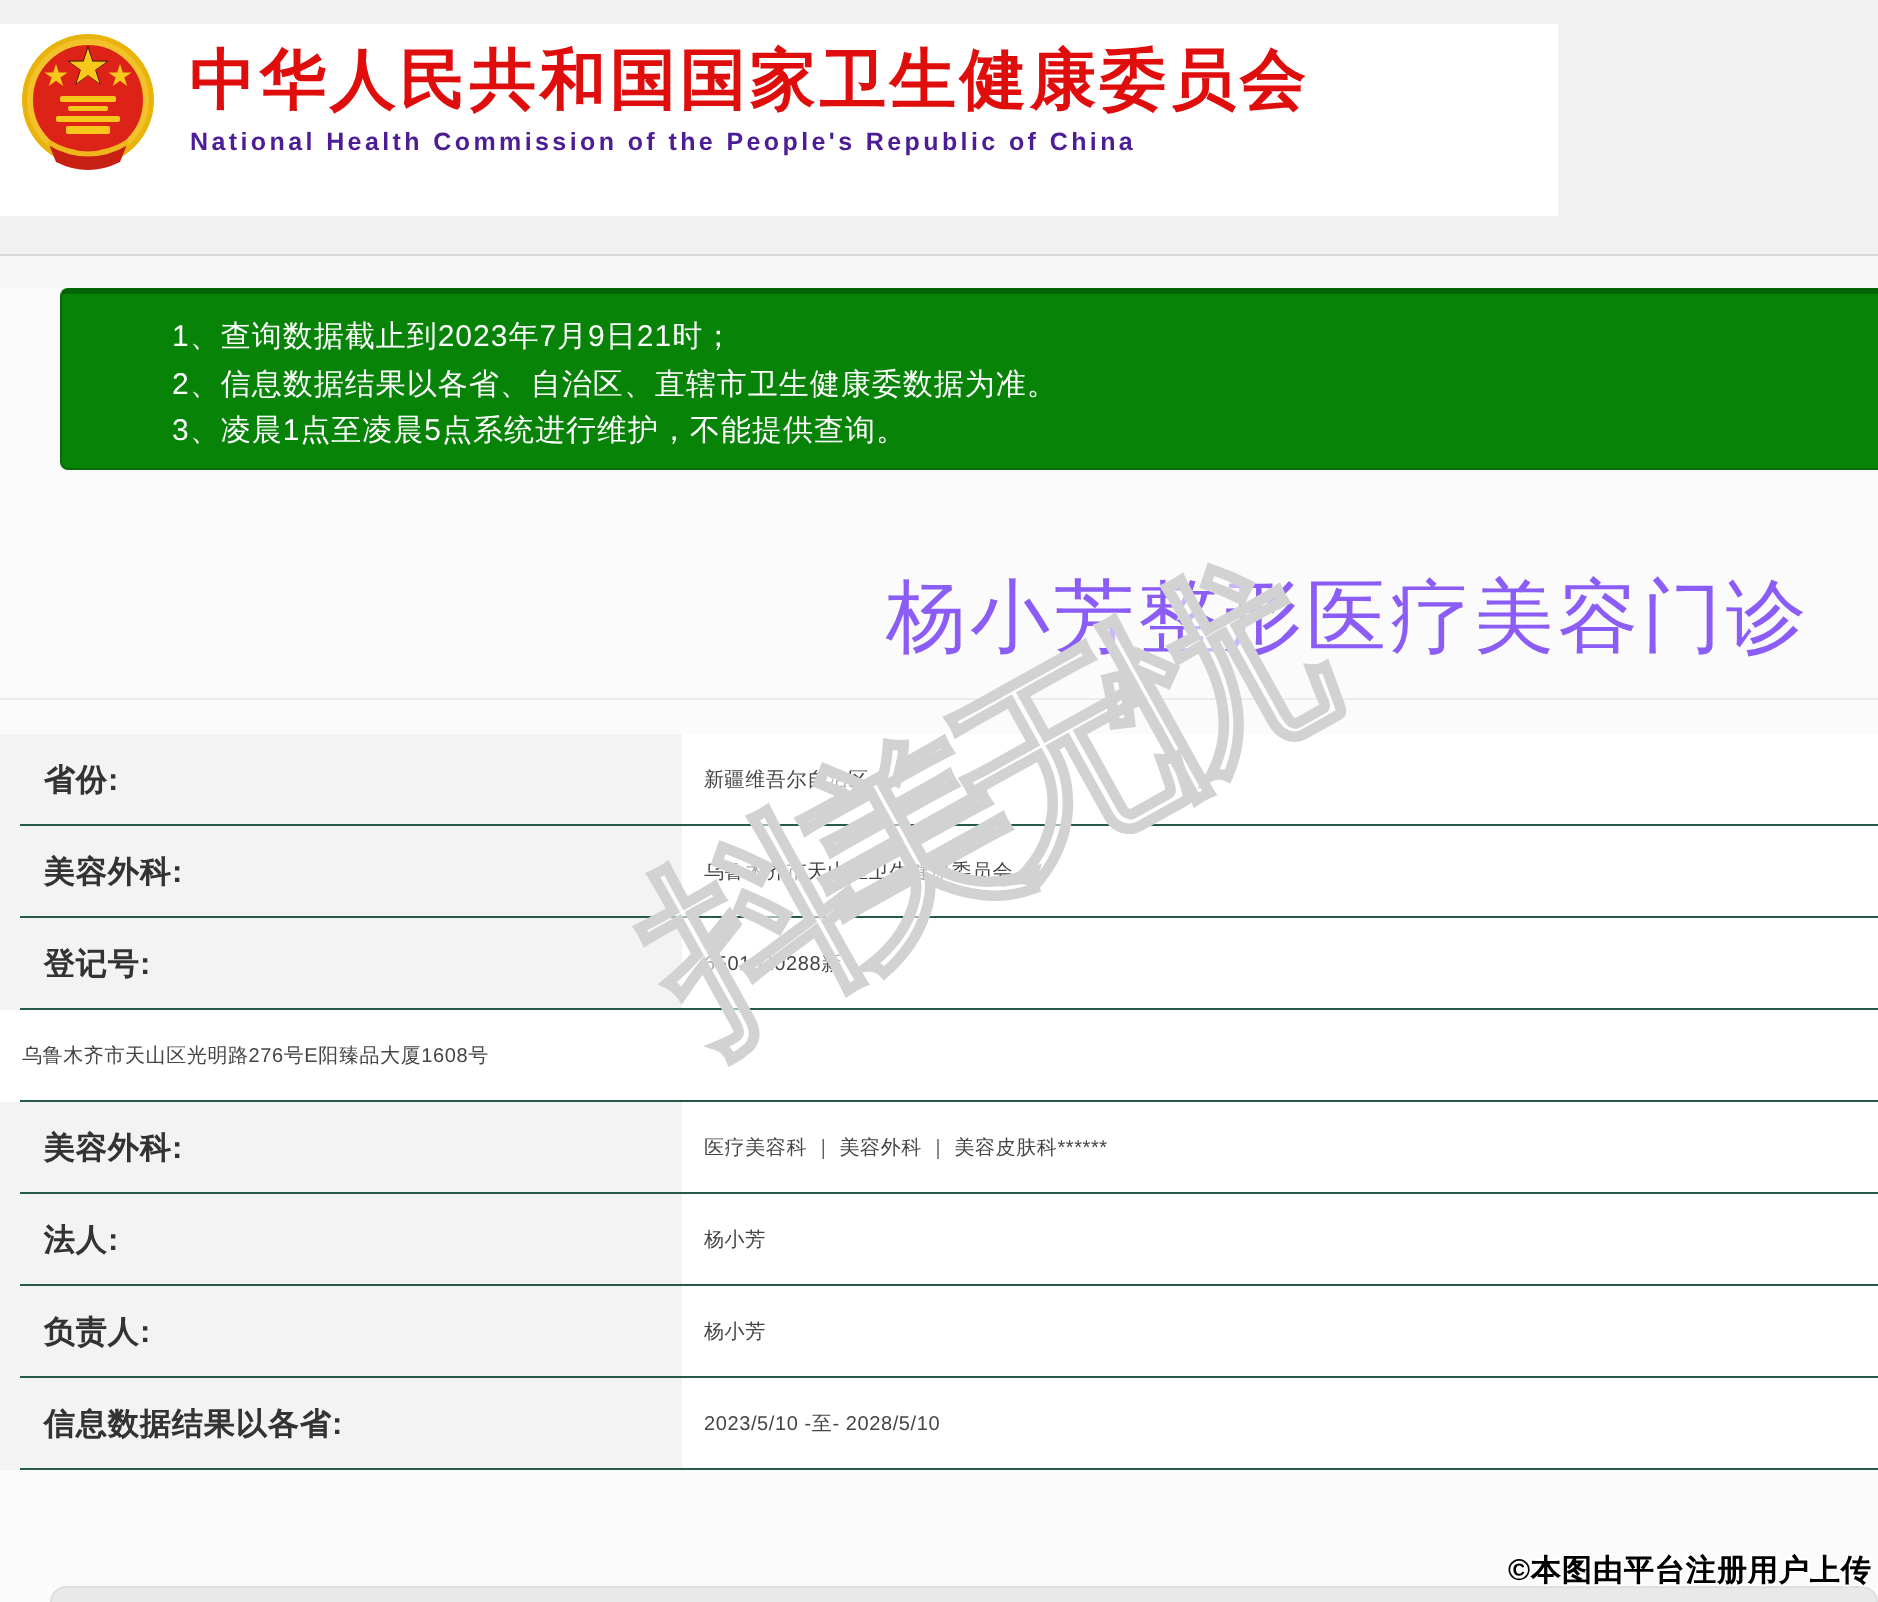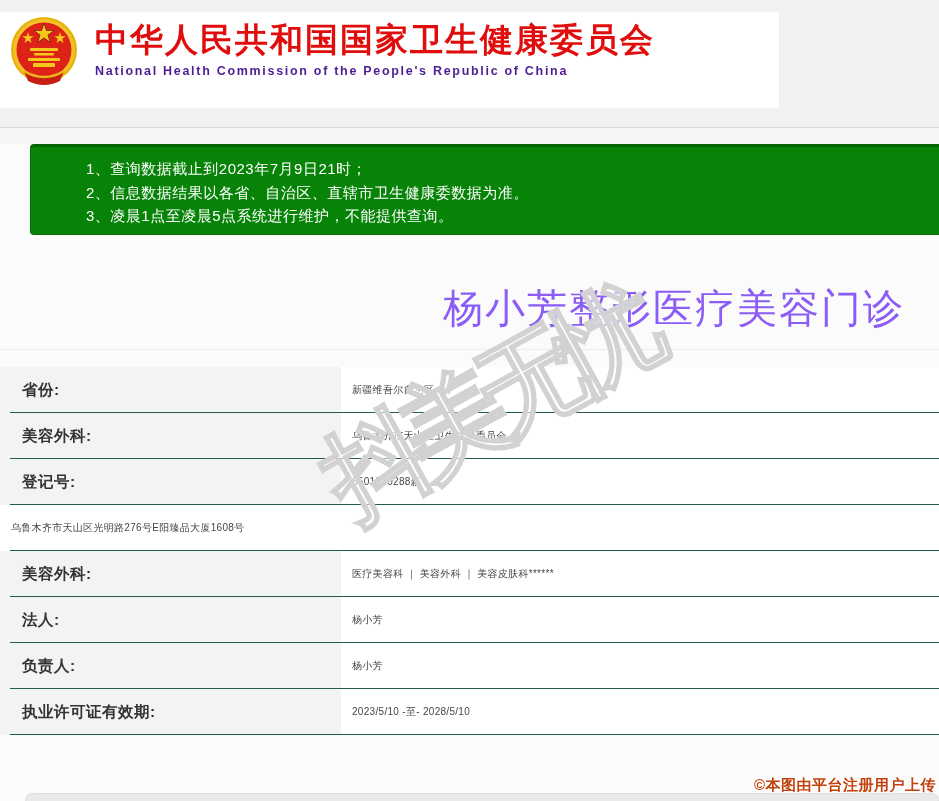--- a/index.html
+++ b/index.html
@@ -55,21 +55,21 @@
   .diag-watermark{
     position:absolute;left:325px;top:423px;height:105px;
     transform:rotate(-29deg);transform-origin:left center;
     font-size:105px;font-weight:700;letter-spacing:-18px;white-space:nowrap;
     color:rgba(255,255,255,0.55);
     -webkit-text-stroke:2px #d2d2d2;
     z-index:5;pointer-events:none;
   }
   .footer-watermark{
     position:absolute;right:3px;top:776px;z-index:6;
-    font-size:15px;font-weight:700;color:#c2410c;letter-spacing:0.5px;
+    font-size:15px;font-weight:700;color:#000000;letter-spacing:0.5px;
     text-shadow:-1px -1px 0 #fff,1px -1px 0 #fff,-1px 1px 0 #fff,1px 1px 0 #fff;
   }
 </style>
 </head>
 <body>
 
 <div class="top-band"></div>
 <div class="top-band-sub"></div>
 
 <div class="header-card">
@@ -136,21 +136,21 @@
       <div class="cell-label">法人:</div>
       <div class="cell-value">杨小芳</div>
       <div class="row-line"></div>
     </div>
     <div class="row">
       <div class="cell-label">负责人:</div>
       <div class="cell-value">杨小芳</div>
       <div class="row-line"></div>
     </div>
     <div class="row">
-      <div class="cell-label">执业许可证有效期:</div>
+      <div class="cell-label">信息数据结果以各省:</div>
       <div class="cell-value">2023/5/10 -至- 2028/5/10</div>
       <div class="row-line"></div>
     </div>
   </div>
 
 <div class="next-section"></div>
 
 <div class="diag-watermark">抖美无忧</div>
 <div class="footer-watermark">©本图由平台注册用户上传</div>
 

